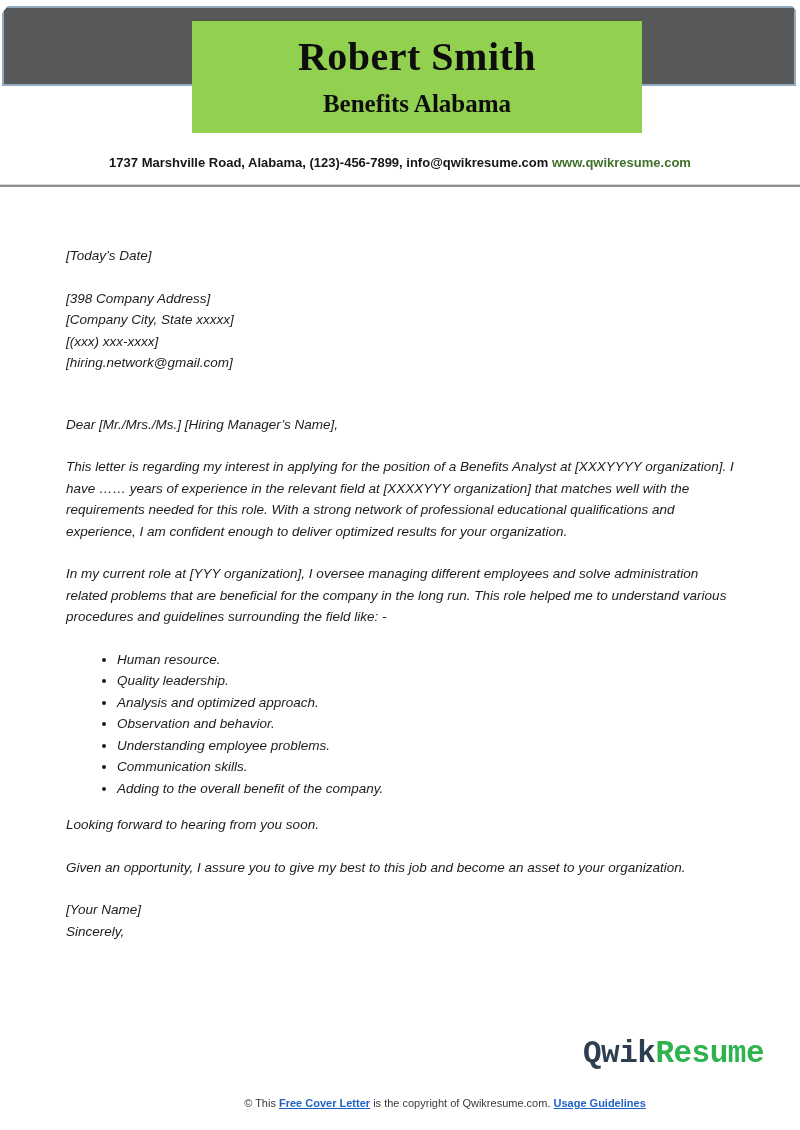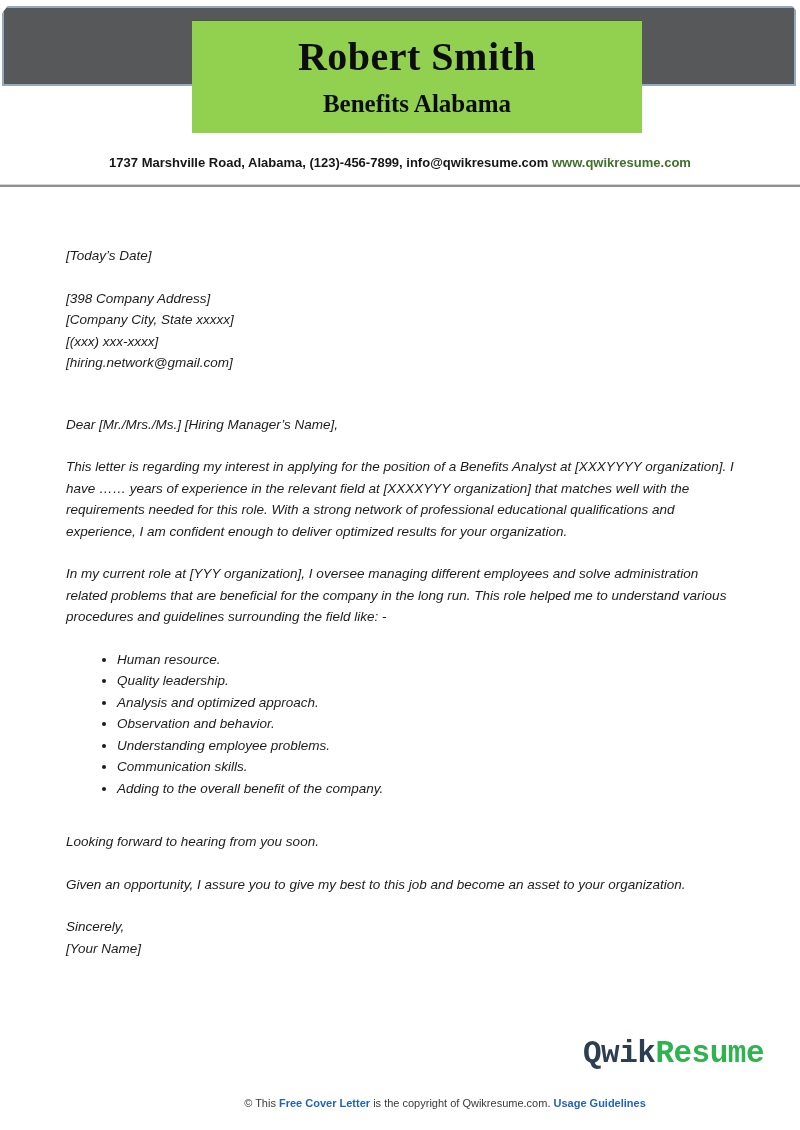--- a/index.html
+++ b/index.html
@@ -75,40 +75,41 @@
     width: 668px;
     font-size: 13.5px;
     line-height: 21.5px;
     color: var(--text);
     font-style: italic;
   }
   .letter p { margin: 0 0 21px 0; }
   .date-line { margin: 0 0 12px 0; }
   .addr-block { margin: 0 0 40px 0; }
   .letter ul {
-    margin: 0 0 32px 0;
+    margin: 0 0 15px 0;
     padding-left: 51px;
     list-style: disc;
   }
   .letter li { margin: 0; }
   .signoff-block p { margin: 0; }
 
   
   .footer-line {
     position: absolute;
     top: 1097px; left: 90px;
     width: 710px;
     text-align: center;
     font-size: 11px;
     color: #3a3a3a;
     white-space: nowrap;
   }
   .footer-line a {
     color: var(--link-blue);
     font-weight: bold;
+    text-decoration: underline;
     cursor: pointer;
   }
   .logo {
     position: absolute;
     top: 1036px; right: 36px;
     font-size: 31px;
     font-weight: bold;
     letter-spacing: -0.5px;
     font-family: Liberation Mono, monospace;
     cursor: pointer;
@@ -159,22 +160,22 @@
       <li>Understanding employee problems.</li>
       <li>Communication skills.</li>
       <li>Adding to the overall benefit of the company.</li>
     </ul>
 
     <p>Looking forward to hearing from you soon.</p>
 
     <p>Given an opportunity, I assure you to give my best to this job and become an asset to your organization.</p>
 
     <div class="signoff-block">
+      <p>[Your Name]</p>
       <p>Sincerely,</p>
-      <p>[Your Name]</p>
     </div>
   </div>
 
   <div class="footer-line">
     <span>© This </span><a>Free Cover Letter</a><span> is the copyright of Qwikresume.com. </span><a>Usage Guidelines</a>
   </div>
 
   <div class="logo">
     <span class="qwik">Qwik</span><span class="resume">Resume</span>
   </div>

